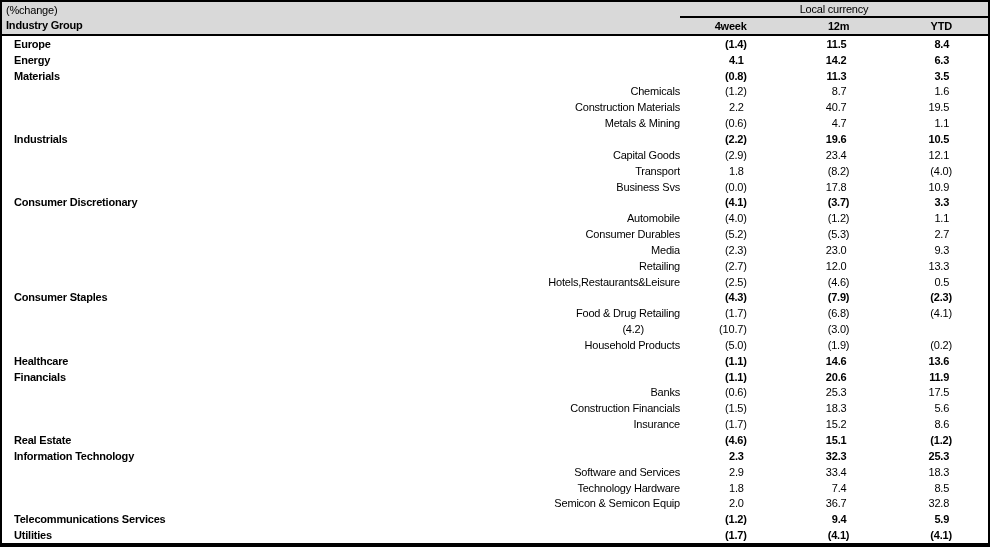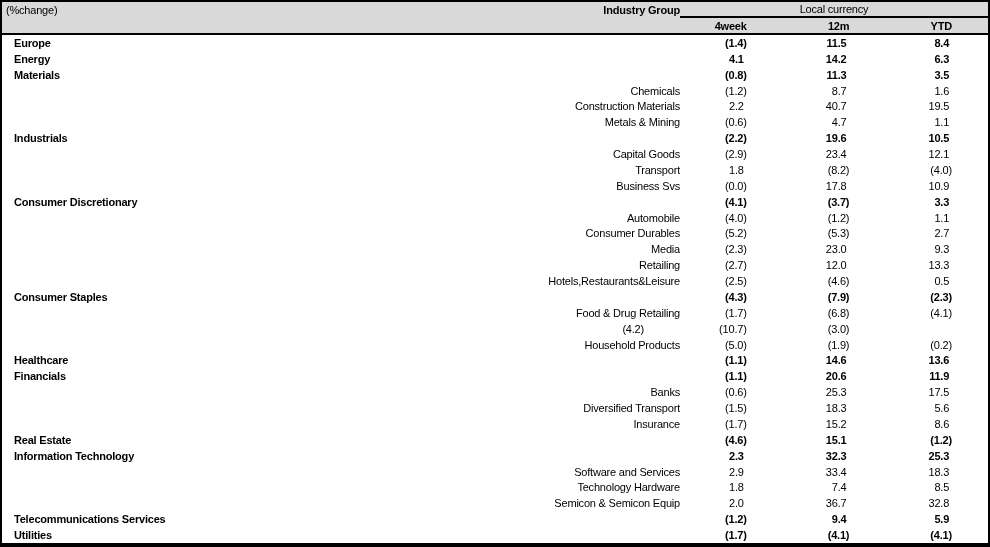--- a/index.html
+++ b/index.html
@@ -10,21 +10,21 @@
     border:2px solid #000; border-bottom:4px solid #000;
     display:flex; flex-direction:column; background:#fff;
   }
   
   #header{
     background:#d9d9d9;
     border-bottom:2px solid #000;
     display:grid; grid-template-columns:678px 1fr;
     flex:0 0 33px;
   }
-  .hdr-left{ display:flex; flex-direction:row; justify-content:space-between; padding:1px 0 1px 4px; }
+  .hdr-left{ display:flex; flex-direction:column; justify-content:space-between; padding:1px 0 1px 4px; }
   .hdr-title{ font-weight:normal; line-height:15px; }
   .hdr-rowlabel{ font-weight:bold; line-height:15px; }
   .hdr-right{ display:flex; flex-direction:column; }
   .currency{
     font-weight:normal; text-align:center; line-height:14px; height:16px;
     border-bottom:2px solid #000;
   }
   .colheads{ display:grid; grid-template-columns:1fr 1fr 1fr; flex:1; align-items:center; }
   .colhead{ font-weight:bold; text-align:right; padding-right:36px; white-space:nowrap; }
   
@@ -191,21 +191,21 @@
     <div class="cell">20.6&nbsp;</div>
     <div class="cell">11.9&nbsp;</div>
   </div>
       <div class="row">
     <div class="row-label indent">Banks</div>
     <div class="cell">(0.6)</div>
     <div class="cell">25.3&nbsp;</div>
     <div class="cell">17.5&nbsp;</div>
   </div>
       <div class="row">
-    <div class="row-label indent">Diversified Transport</div>
+    <div class="row-label indent">Construction Financials</div>
     <div class="cell">(1.5)</div>
     <div class="cell">18.3&nbsp;</div>
     <div class="cell">5.6&nbsp;</div>
   </div>
       <div class="row">
     <div class="row-label indent">Insurance</div>
     <div class="cell">(1.7)</div>
     <div class="cell">15.2&nbsp;</div>
     <div class="cell">8.6&nbsp;</div>
   </div>

